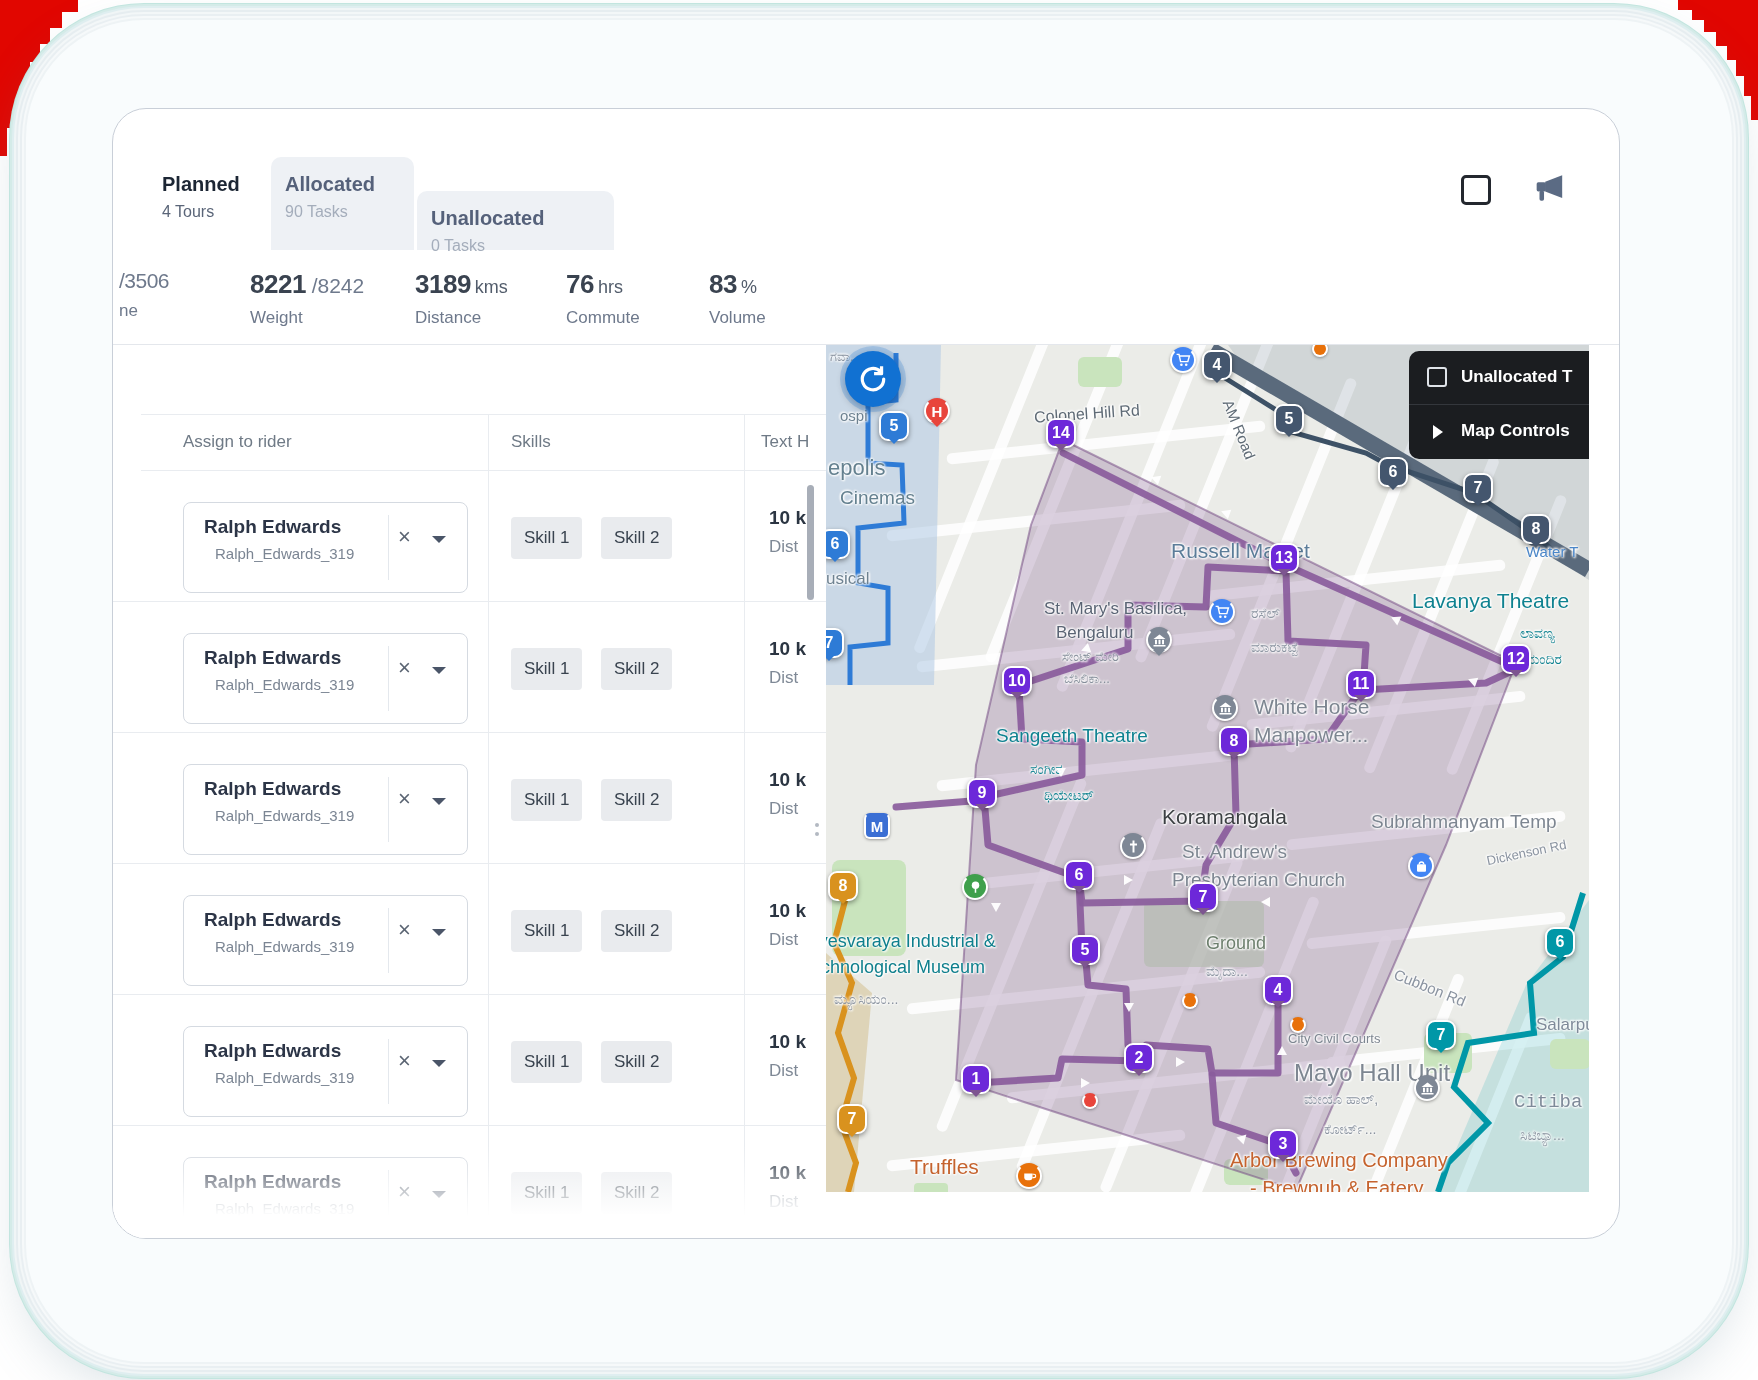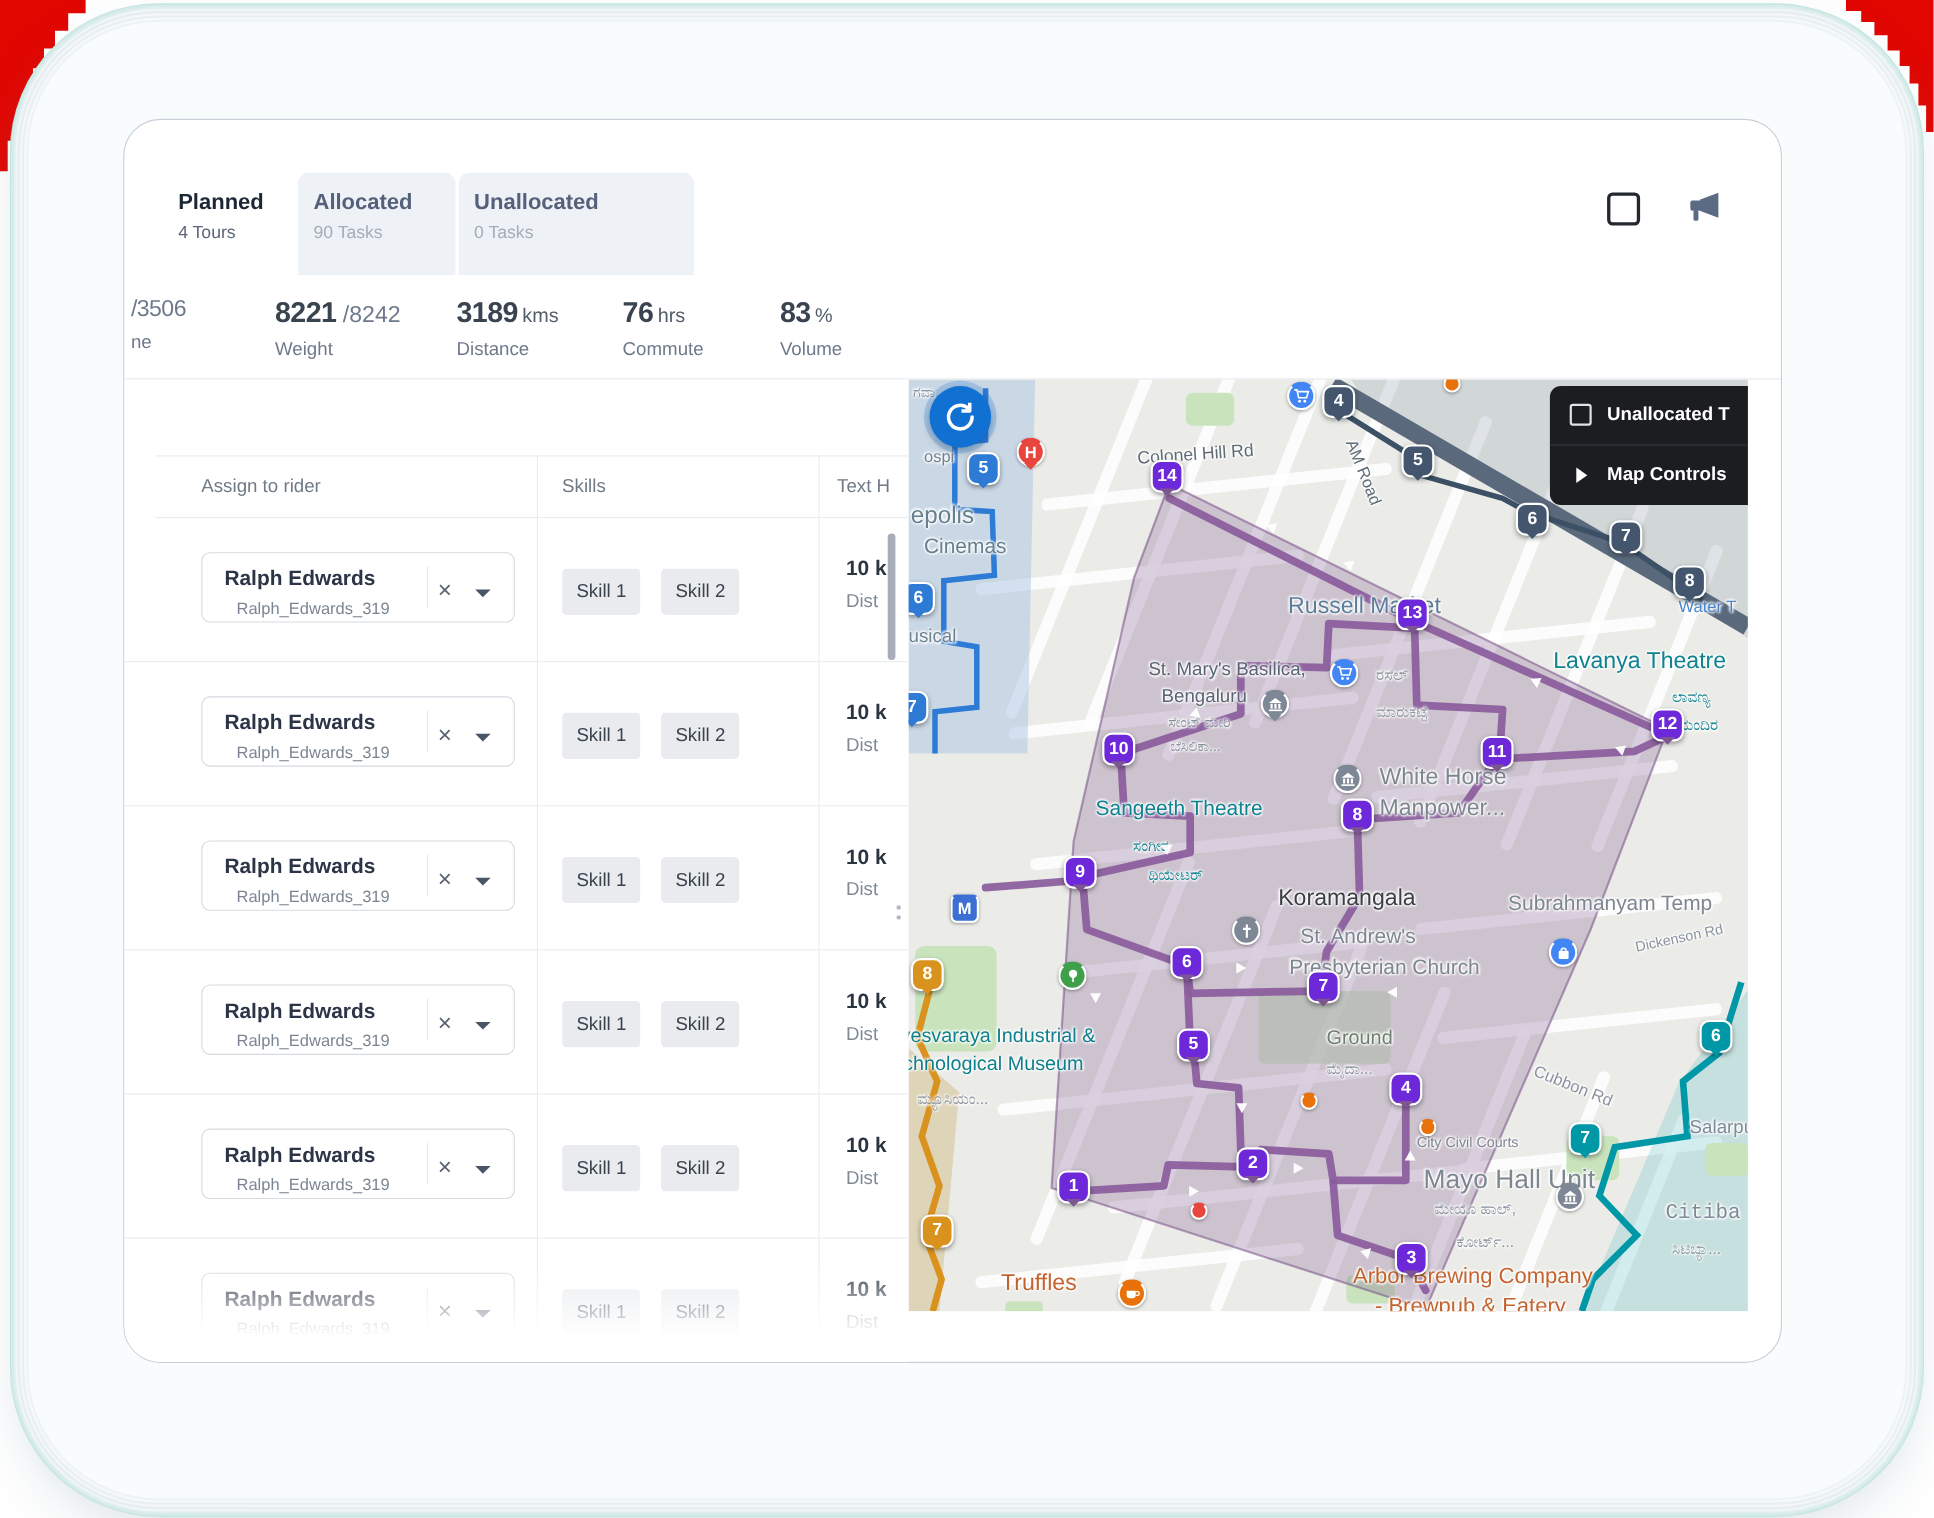--- a/index.html
+++ b/index.html
@@ -19,21 +19,21 @@
   .card{position:absolute;left:112px;top:108px;width:1508px;height:1131px;background:#fff;z-index:2;
         border:1.5px solid #c9cfd8;border-radius:34px;overflow:hidden;box-sizing:border-box;}
   
   .tabs{position:absolute;left:35px;top:48px;height:93px;display:flex;gap:3px;z-index:3;}
   .tab{border-radius:10px 10px 0 0;padding:16px 16px 0 14px;box-sizing:border-box;background:#eef1f5;cursor:pointer;}
   .tab .tt{font-size:20px;font-weight:700;color:#55617a;display:block;}
   .tab .ts{font-size:16px;color:#a4adbb;display:block;margin-top:7px;}
   .tab.active{background:#ffffff;}
   .tab.active .tt{color:#1c2634;}
   .tab.active .ts{color:#5a6578;}
-  .tab.t0{width:120px;} .tab.t1{width:143px;} .tab.t2{width:214px;}
+  .tab.t0{width:120px;} .tab.t1{width:143px;} .tab.t2{width:197px;margin-top:34px;}
   
   .hdr-check{position:absolute;left:1348px;top:66px;width:24px;height:24px;border:3px solid #23272e;border-radius:5px;}
   .hdr-mega{position:absolute;left:1418px;top:62px;width:34px;height:34px;}
   
   .statsbar{position:absolute;left:0;top:150px;width:1508px;height:86px;border-bottom:1px solid #e4e7ec;box-sizing:border-box;}
   .stat{position:absolute;top:10px;white-space:nowrap;}
   .stat .v{font-size:26px;font-weight:700;color:#3a4350;letter-spacing:-.5px;}
   .stat .sec{font-size:21px;color:#6e798c;}
   .stat .unit{font-size:18px;color:#525c6b;margin-left:4px;font-weight:400;}
   .stat .lbl{display:block;font-size:17px;color:#6e798c;margin-top:8px;}
@@ -52,21 +52,21 @@
   .tb-pag{position:absolute;left:1321px;top:176px;font-size:20px;color:#49536a;}
   .tb-prev{position:absolute;left:1468px;top:174px;font-size:24px;color:#b6bcc6;cursor:pointer;}
   
   .tablewrap{position:absolute;left:0;top:236px;width:713px;height:895px;overflow:hidden;background:#fff;}
   .thead{position:absolute;left:28px;right:0;top:69px;height:57px;border-top:1px solid #e9ecf0;border-bottom:1px solid #e9ecf0;box-sizing:border-box;}
   .thead span{position:absolute;top:17px;font-size:17px;color:#6f7a86;}
   .th0{left:42px;} .th1{left:370px;} .th2{left:620px;}
   .colsep{position:absolute;top:69px;bottom:0;width:1px;background:#e9ecf0;}
   .cs1{left:375px;} .cs2{left:631px;}
   .t-row{position:absolute;left:0;width:713px;height:131px;border-bottom:1px solid #e9ecf0;box-sizing:border-box;}
-  .rider-box{position:absolute;left:70px;top:31px;width:285px;height:64px;border:1.5px solid #d5dae1;border-radius:8px;
+  .rider-box{position:absolute;left:70px;top:31px;width:285px;height:91px;border:1.5px solid #d5dae1;border-radius:8px;
              box-sizing:border-box;background:#fff;cursor:pointer;}
   .rider-box .nm{position:absolute;left:20px;top:13px;font-size:19px;font-weight:700;color:#2c3547;}
   .rider-box .id{position:absolute;left:31px;top:42px;font-size:15px;color:#7b8593;}
   .rider-box .vd{position:absolute;left:204px;top:12px;bottom:12px;width:1px;background:#e4e8ed;}
   .rider-box .x{position:absolute;left:214px;top:21px;font-size:22px;color:#5a6472;cursor:pointer;}
   .rider-box .car{position:absolute;left:248px;top:33px;width:0;height:0;border:7px solid transparent;border-top-color:#4a5568;cursor:pointer;}
   .chip{position:absolute;top:46px;height:42px;padding:0 13px;background:#e9ebee;border-radius:4px;
         font-size:17px;color:#39434f;display:flex;align-items:center;}
   .chip.c0{left:398px;} .chip.c1{left:488px;}
   .metric{position:absolute;left:656px;top:36px;font-size:19px;font-weight:700;color:#2b3542;white-space:nowrap;}

